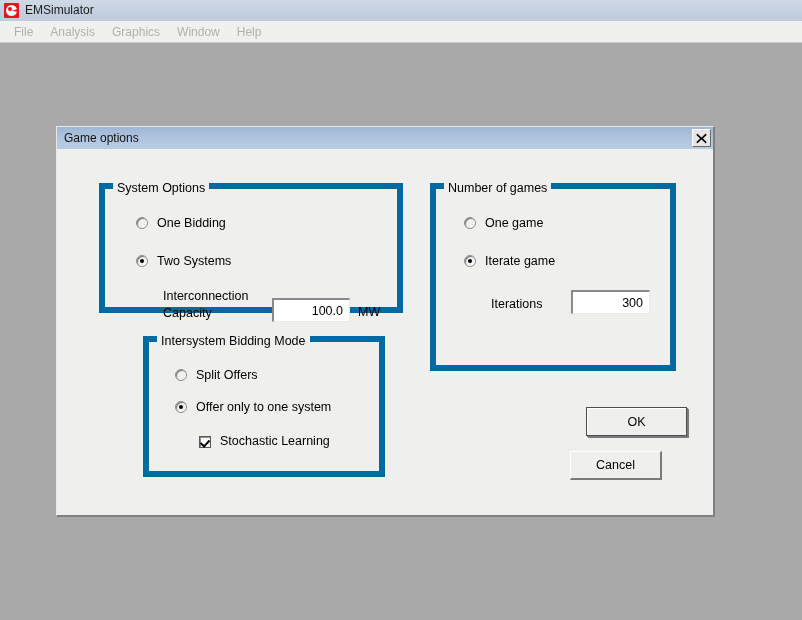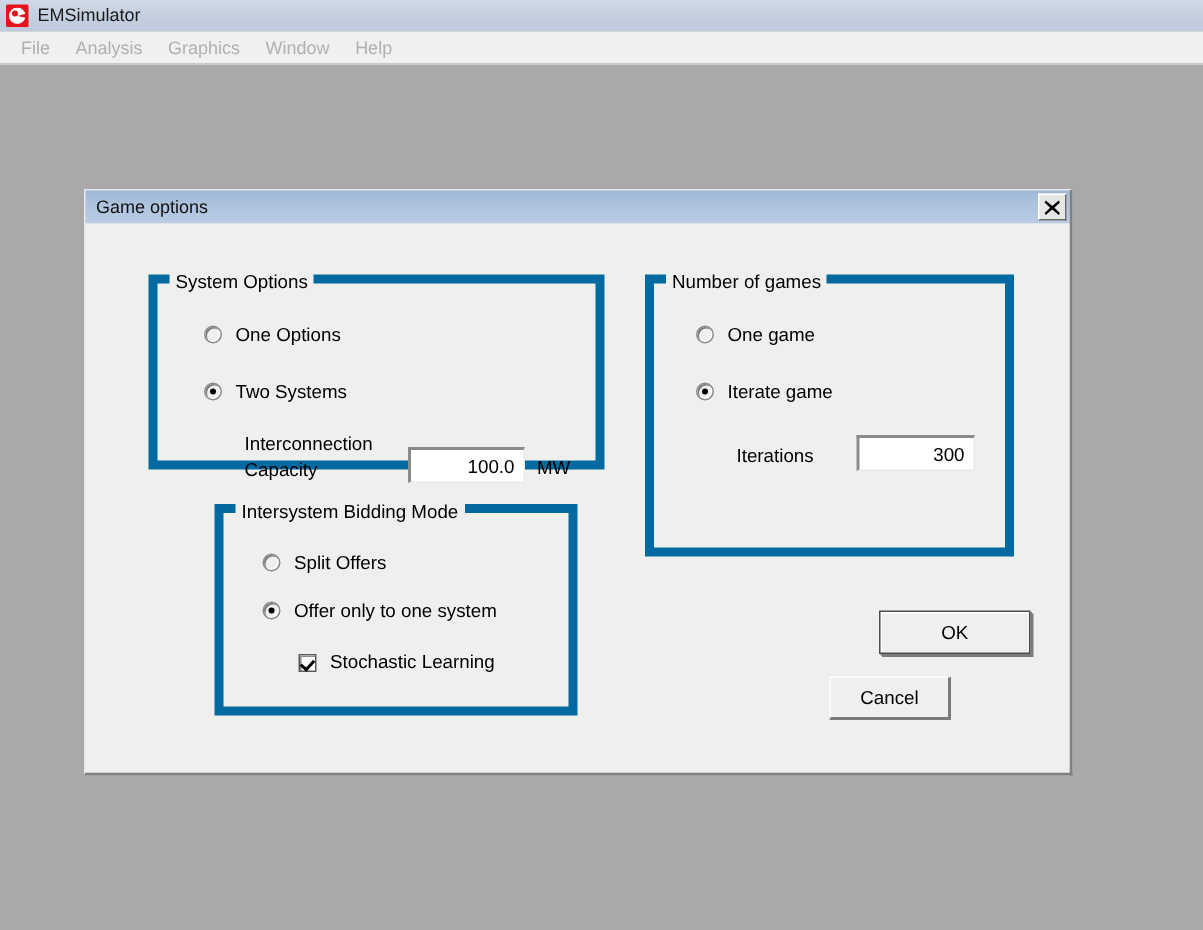--- a/index.html
+++ b/index.html
@@ -86,21 +86,21 @@
     white-space: nowrap;
   }
 
   
   #dialog {
     position: absolute;
     left: 56px;
     top: 126px;
     width: 659px;
     height: 391px;
-    background: #e5e5e5;
+    background: #22c55e;
     border-top: 1px solid #e8e8e8;
     border-left: 1px solid #e8e8e8;
     border-right: 2px solid #808080;
     border-bottom: 2px solid #808080;
     box-sizing: border-box;
   }
   #dialog-titlebar {
     position: absolute;
     left: 0; top: 0;
     right: 0;
@@ -273,21 +273,21 @@
     border-top: 1px solid #ffffff;
     border-left: 1px solid #ffffff;
     border-right: 2px solid #7a7a7a;
     border-bottom: 2px solid #7a7a7a;
   }
   .dlg-button.default {
     border: 1px solid #4d4d4d;
     box-shadow: inset 1px 1px 0 #ffffff, 1px 1px 0 #7a7a7a, 2px 2px 0 #7a7a7a;
   }
   #btn-ok     { left: 529px; top: 258px; width: 101px; height: 29px; }
-  #btn-cancel { left: 496px; top: 302px; width: 81px; height: 29px; }
+  #btn-cancel { left: 513px; top: 302px; width: 92px; height: 29px; }
 </style>
 </head>
 <body>
 
 <div id="app-window">
 
   <div id="app-titlebar">
     <div id="app-icon">
       <div class="glyph"></div>
       <div class="dot"></div>
@@ -316,21 +316,21 @@
     </div>
   </div>
 
   <div id="dialog-body">
 
     <div class="groupbox" id="grp-system-options">
       <span class="gb-title">System Options</span>
 
       <div class="radio-row" style="left:31px; top:27px;">
         <span class="radio"></span>
-        <span class="radio-label">One Options</span>
+        <span class="radio-label">One Bidding</span>
       </div>
 
       <div class="radio-row" style="left:31px; top:65px;">
         <span class="radio checked"></span>
         <span class="radio-label">Two Systems</span>
       </div>
 
       <span class="field-label" style="left:58px; top:100px;">Interconnection</span>
       <span class="field-label" style="left:58px; top:117px;">Capacity</span>
 

